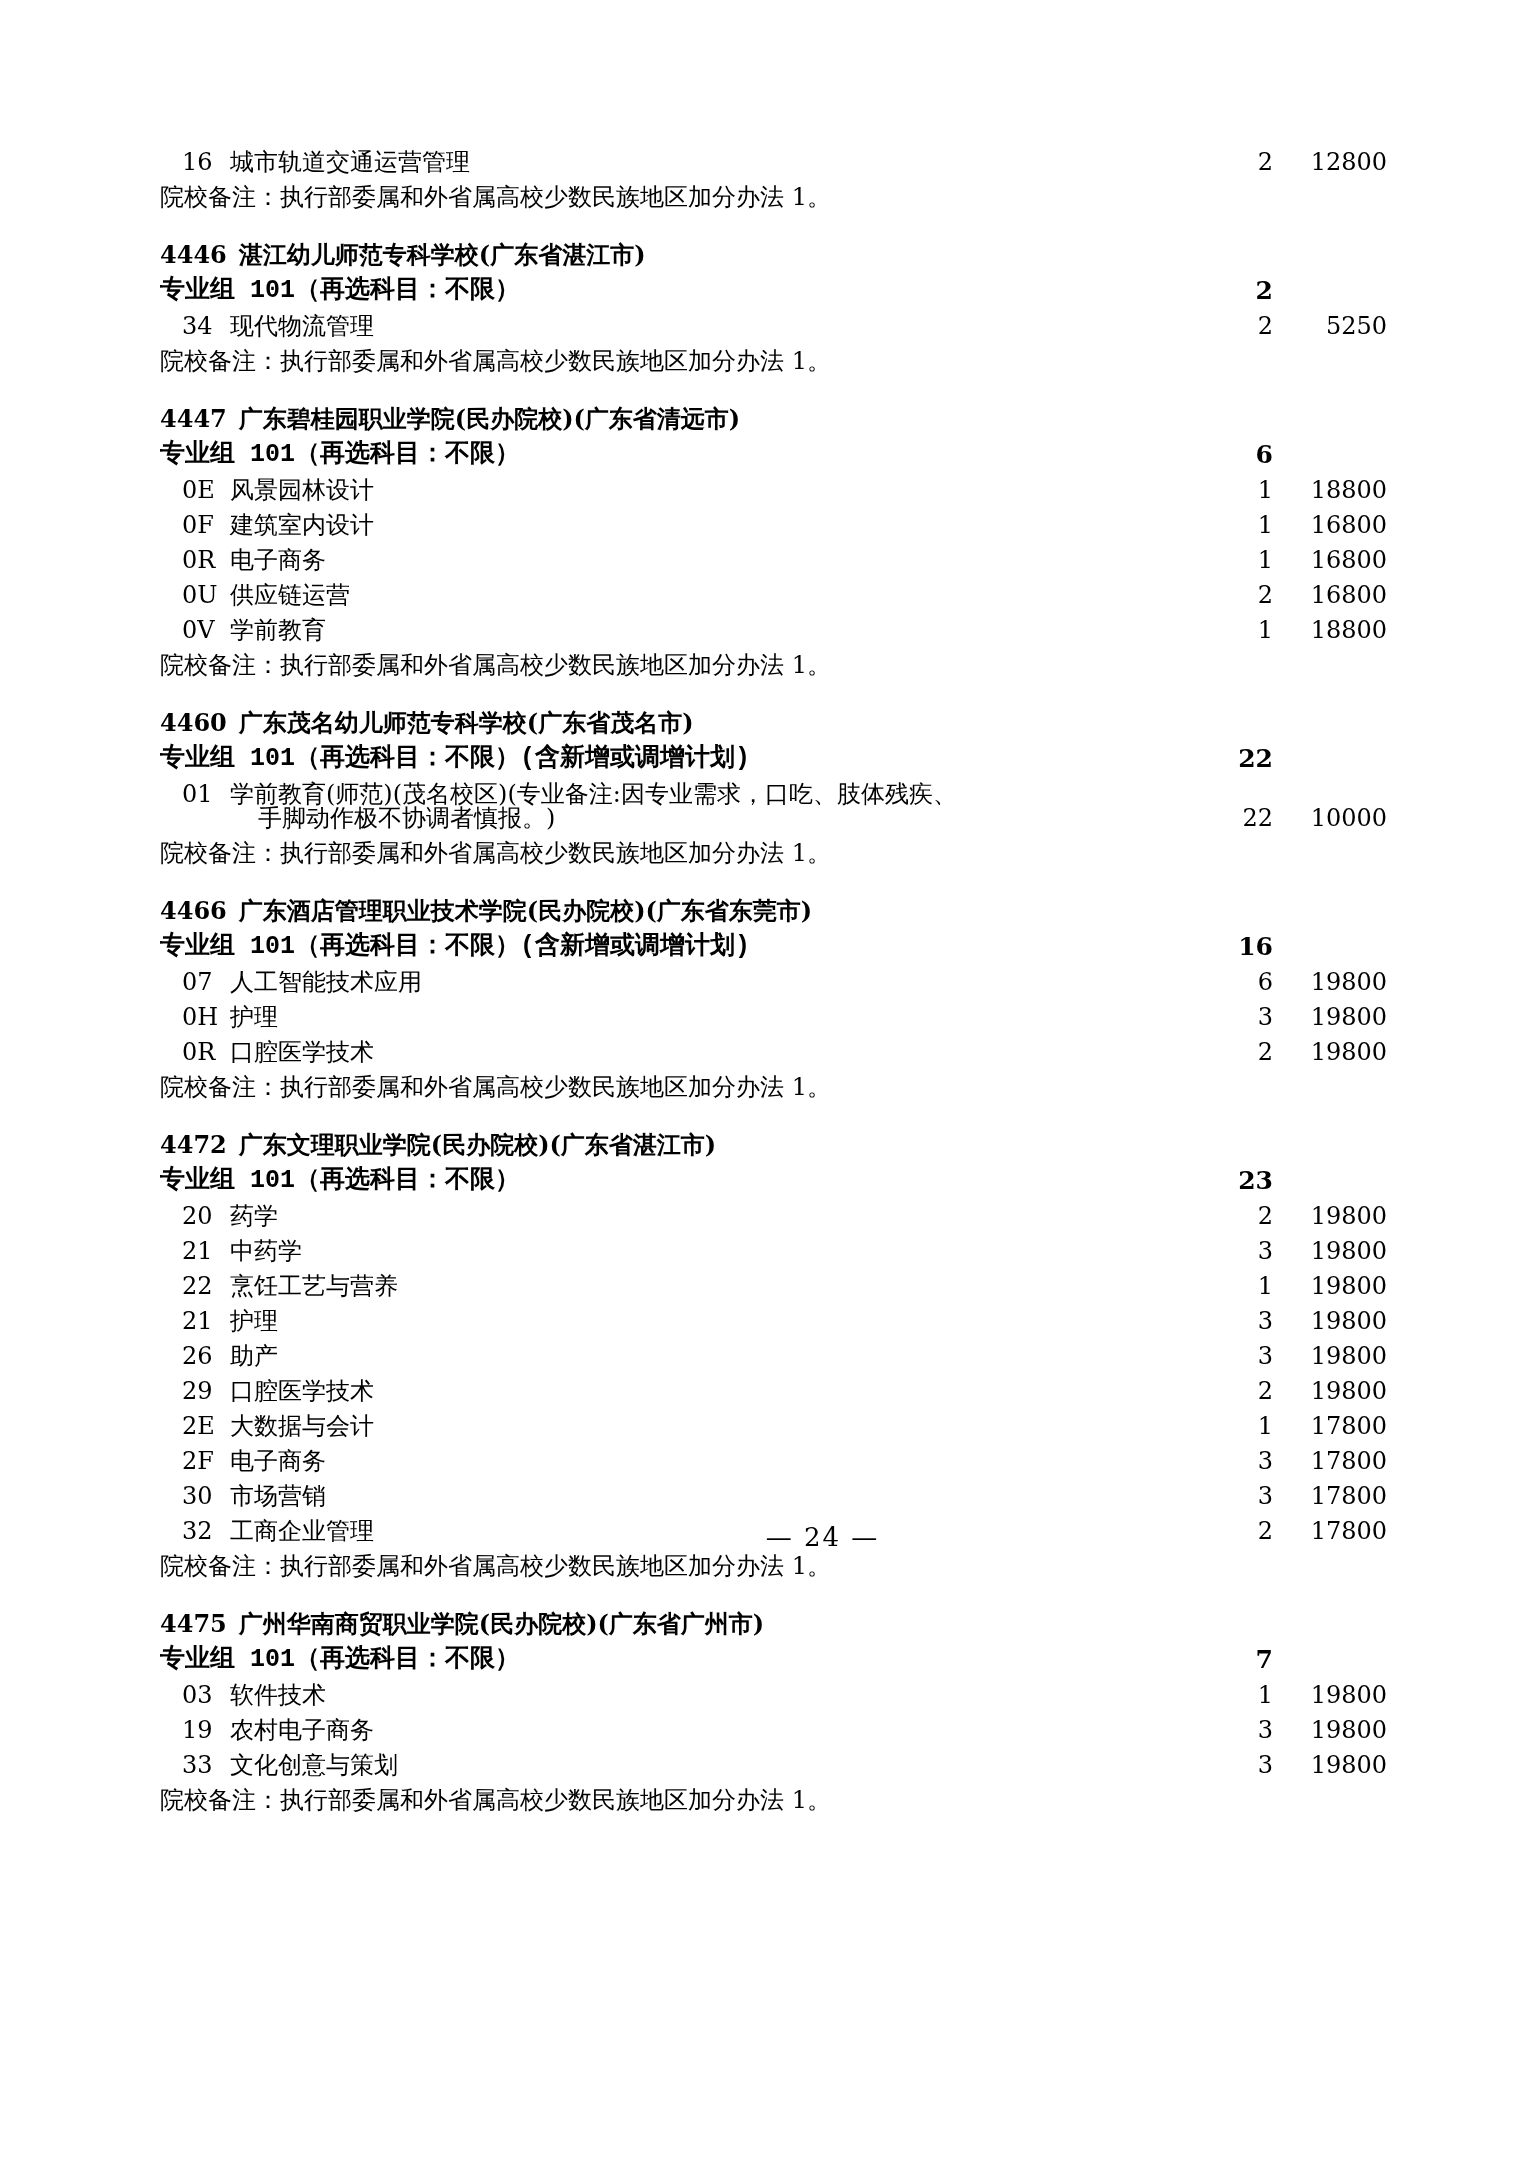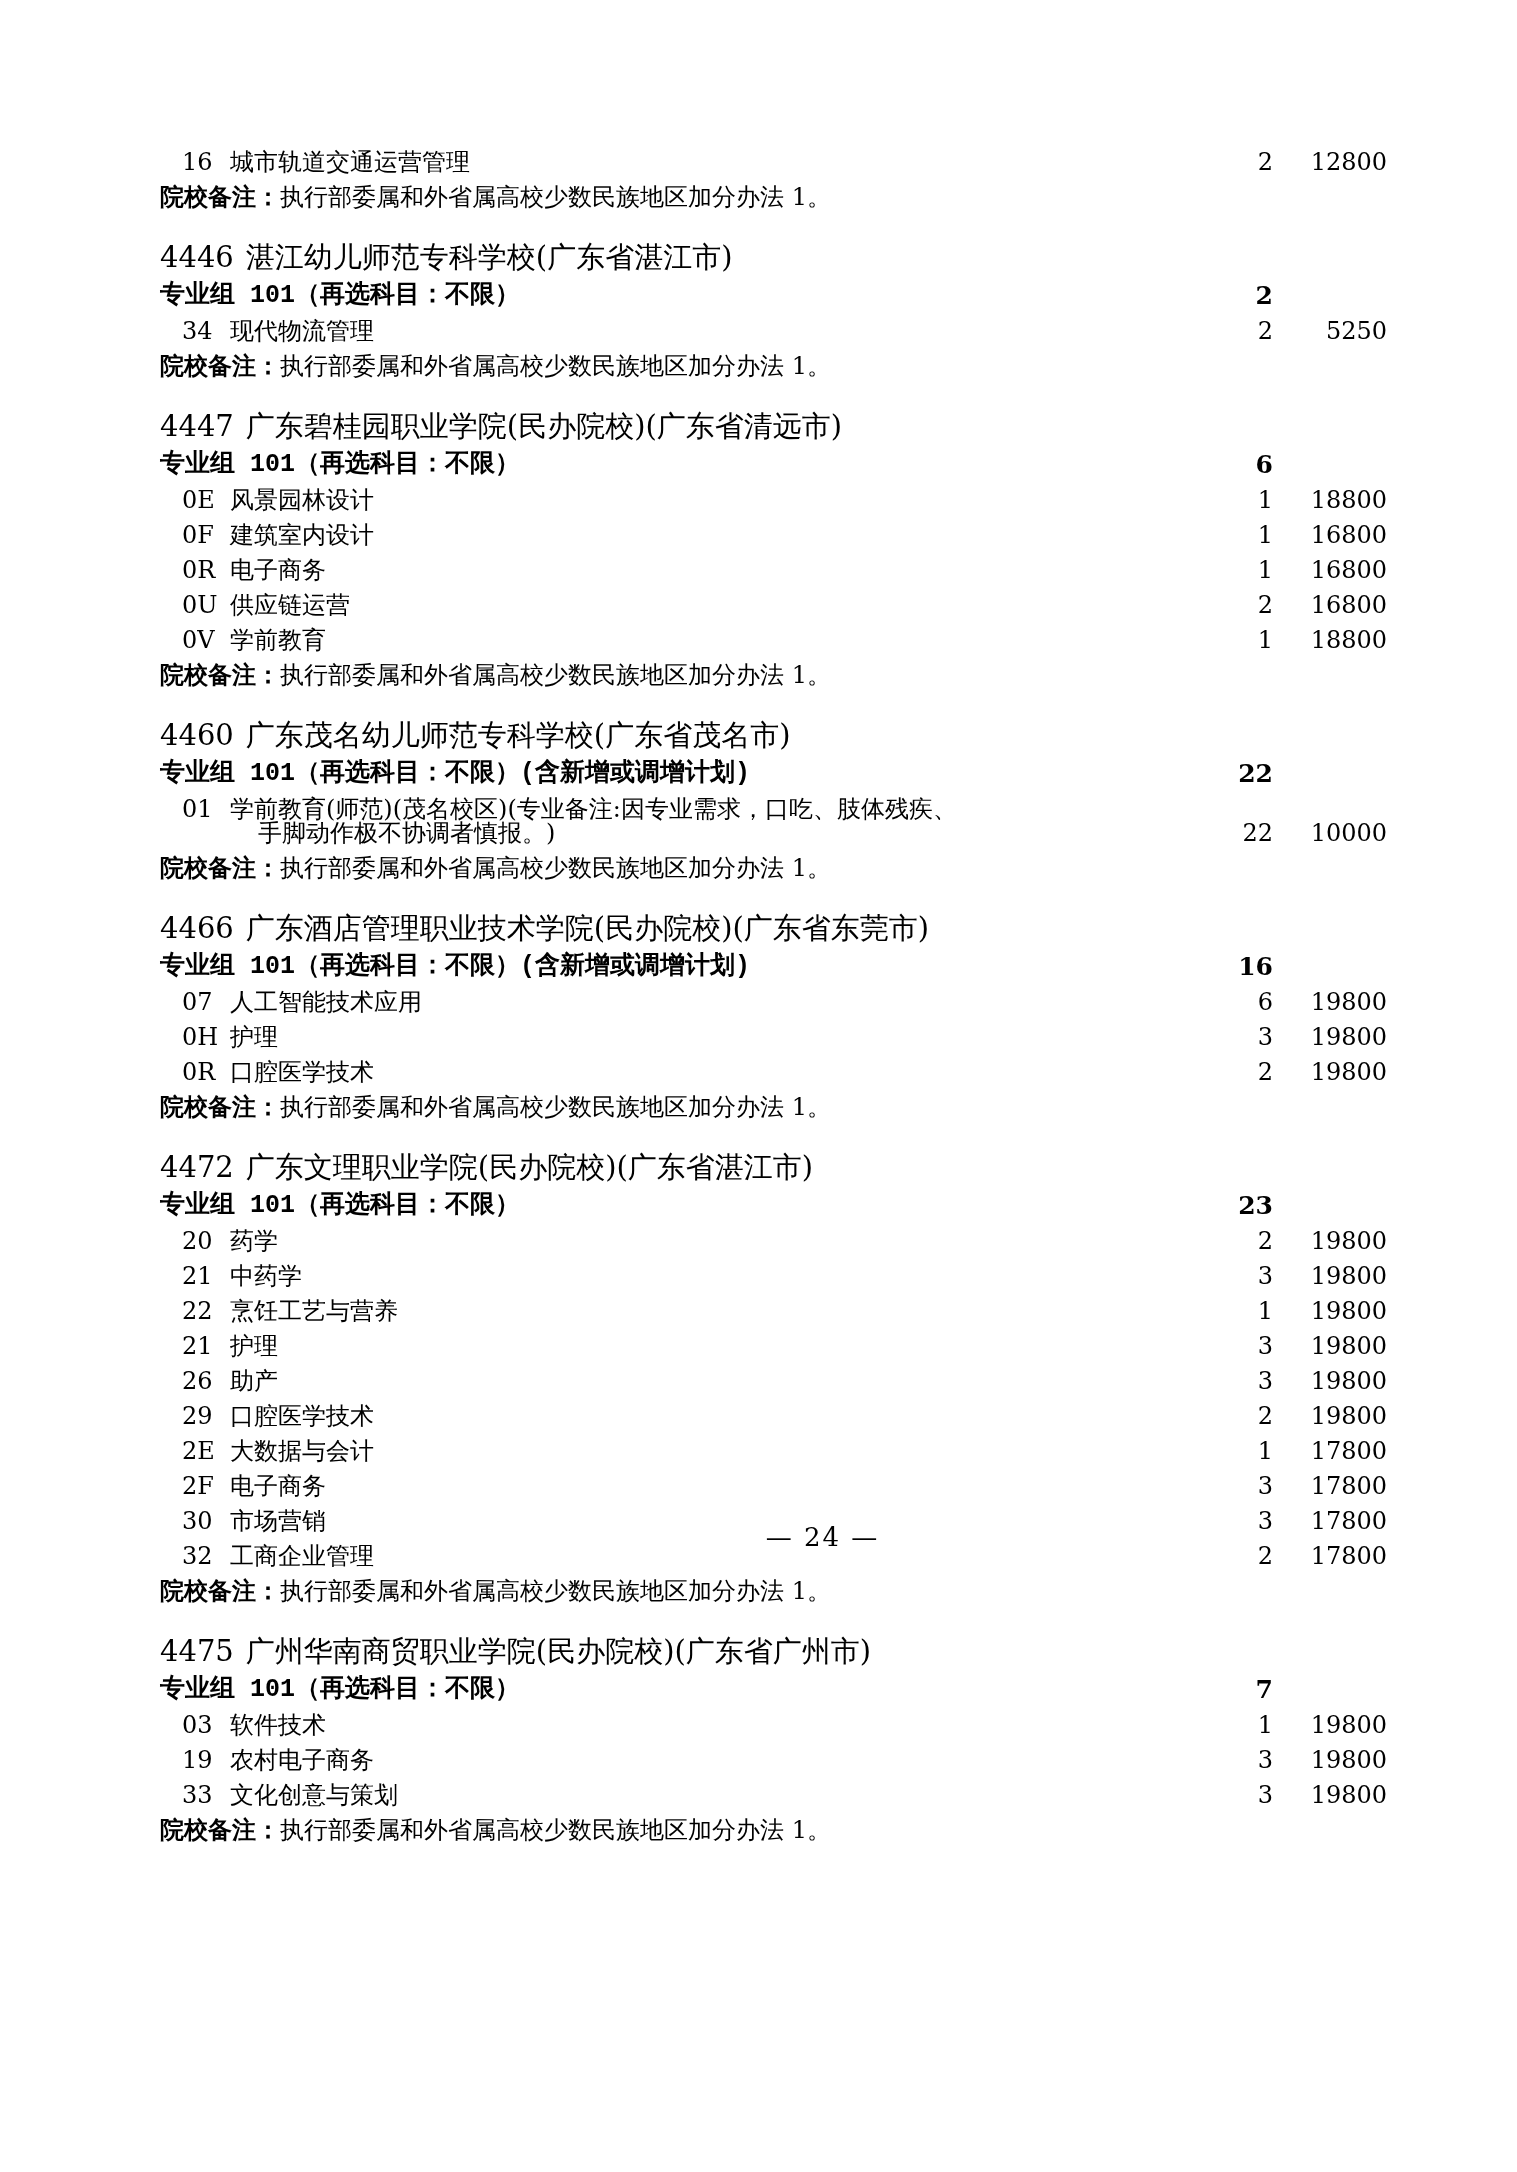--- a/index.html
+++ b/index.html
@@ -49,22 +49,22 @@
   }
 
   
   .school-block {
     margin-top: 34px;
   }
   .school-block:first-child {
     margin-top: 0;
   }
   .school-head {
-    font-weight: normal;
-    font-size: 29px;
+    font-weight: bold;
+    font-size: 24px;
     margin-bottom: 11px;
     padding-left: 30px;
   }
   .school-head .code {
     margin-right: 12px;
   }
   .group-row {
     font-weight: bold;
     font-size: 25px;
     margin-bottom: 11px;
@@ -91,21 +91,21 @@
     display: block;
     padding-left: 28px;
   }
   .note-row {
     font-size: 24px;
     padding-left: 30px;
     margin-bottom: 6px;
     margin-top: 2px;
   }
   .note-row .nlabel {
-    font-weight: bold;
+    font-weight: normal;
   }
 
   .first-rows {
     margin-bottom: 0;
   }
 
   .page-number {
     position: absolute;
     left: 8px;
     right: 0;

